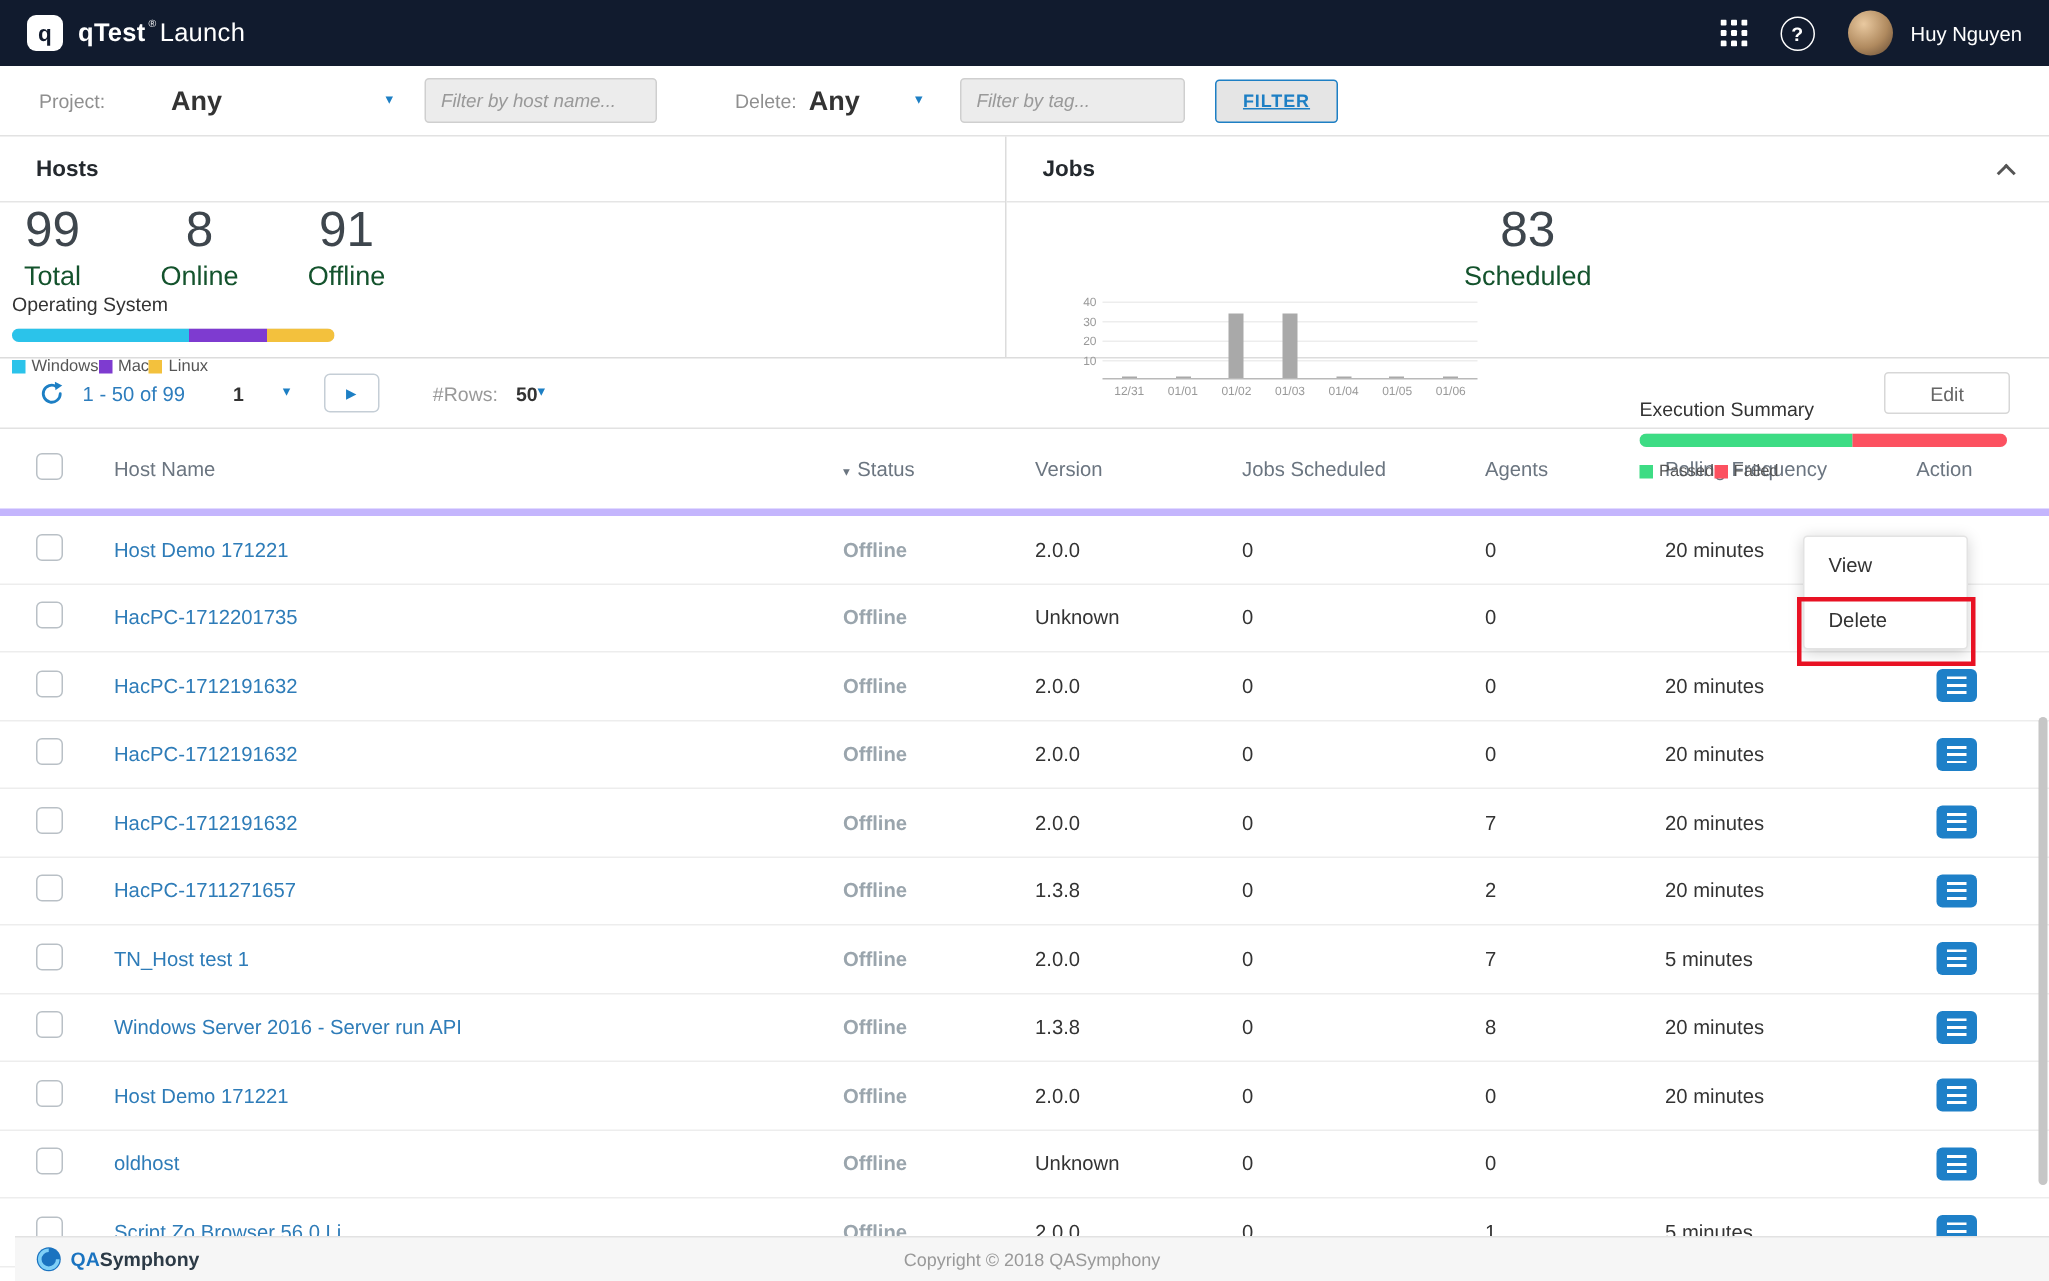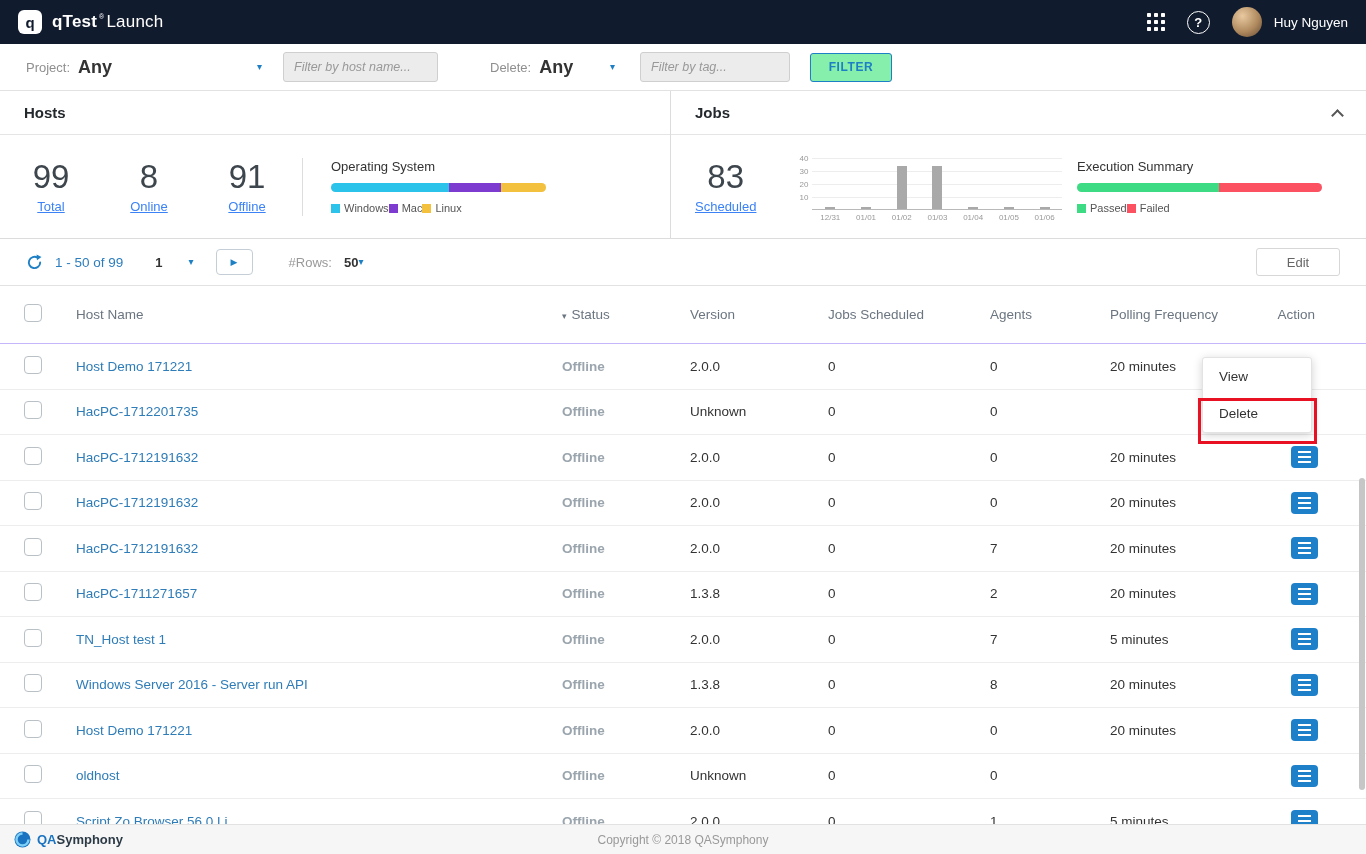--- a/index.html
+++ b/index.html
@@ -20,44 +20,44 @@
   .avatar { width:30px; height:30px; border-radius:50%; cursor:pointer;
             background:radial-gradient(circle at 35% 30%, #e9c9a0 0%, #b08a5f 55%, #5f4631 100%); }
   .user-name { color:#fff; font-size:13.5px; margin-left:-10px; }
 
   
   .filterbar { height:47px; display:flex; align-items:center; padding:0 26px; border-bottom:1px solid #e2e2e2; background:#fff; }
   .f-label { color:#8f8f8f; font-size:13px; }
   .f-value { color:#333; font-weight:700; font-size:18px; }
   .caret { color:#1d7fc4; font-size:10px; line-height:1; }
   .dropdown { display:flex; align-items:center; cursor:pointer; }
-  .dd-project { width:236px; }
+  .dd-project { width:236px;gap:36px; }
   .dd-project .f-value { margin-left:8px; }
   .dd-project .caret { margin-left:auto; }
   .dd-status { width:125px; margin-left:52px; }
   .dd-status .f-value { margin-left:8px; }
   .dd-status .caret { margin-left:auto; }
   .f-input { width:155px; height:30px; background:#ececec; border:1px solid #cfcfcf; border-radius:3px;
              font-style:italic; color:#777; font-size:12.5px; padding:0 10px; margin-left:21px; font-family:inherit; }
   .f-input::placeholder { color:#999; }
   .f-input.tag { width:150px; margin-left:25px; }
-  .filter-btn { margin-left:20px; width:82px; height:29px; background:#86efac; border:1px solid #1d7fc4;
-                border-radius:3px; color:#1d7fc4; font-weight:700; font-size:12px; letter-spacing:.6px; cursor:pointer; }
+  .filter-btn { margin-left:20px; width:82px; height:29px; background:#e5e5e5; border:1px solid #1d7fc4;
+                border-radius:3px; color:#1d7fc4; font-weight:700; font-size:12px; letter-spacing:.6px; cursor:pointer;text-decoration:underline; }
 
   
   .panels { display:flex; height:148px; border-bottom:1px solid #dcdcdc; }
   .panel-hosts { width:671px; border-right:1px solid #dcdcdc; }
   .panel-jobs { flex:1; position:relative; }
   .panel-header { height:44px; display:flex; align-items:center; padding:0 24px; font-size:15px;
                   font-weight:700; color:#24292e; border-bottom:1px solid #e5e5e5; }
-  .panel-body { height:103px; display:flex; align-items:center; padding:0 24px; }
+  .panel-body { height:103px; display:flex; padding:0 8px;flex-direction:column; }
   .stats { display:flex; gap:44px; }
   .stat { text-align:center; min-width:54px; }
   .stat-value { font-size:33px; font-weight:300; color:#3e464d; line-height:1.1; }
-  .stat-label { font-size:13px; color:#3b82f6; margin-top:3px;text-decoration:underline; }
+  .stat-label { font-size:18px; color:#14532d; margin-top:3px; }
   .v-divider { width:1px; height:58px; background:#ddd; margin:0 28px; }
   .chart-title { font-size:13px; color:#333; margin-bottom:9px; }
   .seg-bar { display:flex; height:9px; border-radius:5px; overflow:hidden; width:215px; background:#eee; }
   .exec-block { margin-left:auto; margin-right:20px; width:245px; }
   .exec-block .seg-bar { width:245px; }
   .legend { display:flex; margin-top:10px; }
   .legend-item { display:flex; align-items:center; gap:4px; font-size:11px; color:#555; }
   .swatch { width:9px; height:9px; display:inline-block; }
   .chevron-up { position:absolute; right:24px; top:20px; width:9px; height:9px;
                 border-left:2px solid #555; border-top:2px solid #555; transform:rotate(45deg); cursor:pointer; }
@@ -83,21 +83,21 @@
   .bold-val { font-weight:700; font-size:13px; color:#333; }
   .next-btn { margin-left:22px; width:37px; height:26px; border:1px solid #c5ced6; border-radius:4px;
               background:#fff; color:#1d7fc4; font-size:9px; display:flex; align-items:center; justify-content:center; cursor:pointer; }
   .rows-label { color:#999; font-size:13px; margin-left:36px; }
   .rows-dd { display:flex; align-items:center; margin-left:12px; cursor:pointer; }
   .edit-btn { margin-left:auto; width:84px; height:28px; background:#fff; border:1px solid #d7d7d7;
               border-radius:3px; color:#666; font-size:13px; cursor:pointer; }
 
   
   .grid-cols { display:grid; grid-template-columns:62px 486px 128px 138px 162px 120px 168px 102px; align-items:center; }
-  .thead { height:58px; border-bottom:1px solid #c4b5fd; color:#6b7580; font-size:13.5px; }
+  .thead { height:58px; border-bottom:5px solid #c4b5fd; color:#6b7580; font-size:13.5px; }
   .cell { padding-left:14px; }
   .c-check { padding-left:24px; }
   .checkbox { width:18px; height:18px; border:1px solid #b9c0c6; border-radius:4px; display:inline-block;
               background:#fff; cursor:pointer; }
   .sort-caret { font-size:9px; margin-right:5px; color:#6b7580; }
   .th-action { justify-self:end; padding-right:51px; }
   .trow { height:45.5px; border-bottom:1px solid #ededed; font-size:13.5px; }
   .host-link { color:#2e7cb8; cursor:pointer; text-decoration:none; }
   .c-status { color:#9aa5ad; font-weight:700; }
   .c-action-cell { display:flex; justify-content:flex-end; padding-right:48px; }
@@ -106,21 +106,21 @@
   .hamburger { width:13px; height:12px; background:repeating-linear-gradient(to bottom,#fff 0 2px,transparent 2px 5px); }
 
   
   .action-menu { position:absolute; left:1202px; top:357px; width:110px; background:#fff;
                  border:1px solid #e3e3e3; border-radius:3px; box-shadow:0 2px 10px rgba(0,0,0,.18); z-index:40; }
   .menu-item { padding:11px 16px; font-size:13.5px; color:#333; cursor:pointer; }
   .delete-highlight { position:absolute; left:-5px; top:40px; width:119px; height:46px;
                       border:3px solid #e81123; pointer-events:none; }
 
   
-  .footer { position:absolute; left:0; right:0; bottom:0; height:30px; background:#f6f6f6;
+  .footer { position:absolute; left:10px; right:0; bottom:0; height:30px; background:#f6f6f6;
             border-top:1px solid #e2e2e2; display:flex; align-items:center; padding:0 14px; z-index:50; }
   .footer-brand { display:flex; align-items:center; gap:6px; font-size:13px; font-weight:700; z-index:2; }
   .fb-qa { color:#1a73c0; } .fb-rest { color:#2c3a46; }
   .copyright { position:absolute; left:0; right:0; text-align:center; color:#999; font-size:12px; pointer-events:none; }
 
   .scroll-thumb { position:absolute; right:1px; top:478px; width:6px; height:312px; background:#c6c6c6;
                   border-radius:3px; z-index:60; cursor:pointer; }
 </style>
 </head>
 <body>

